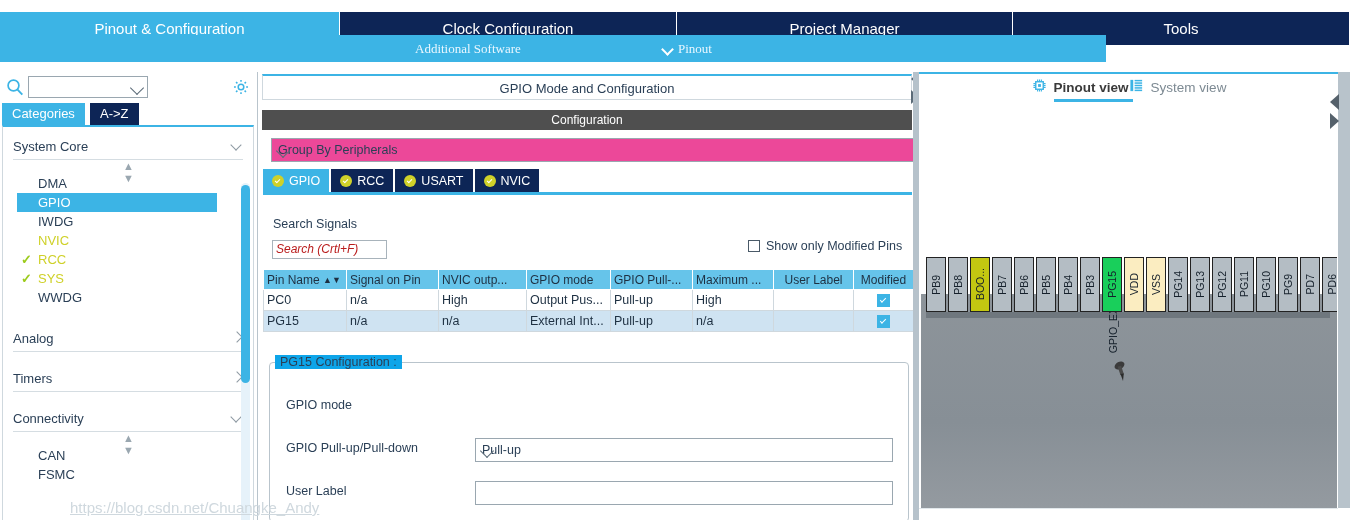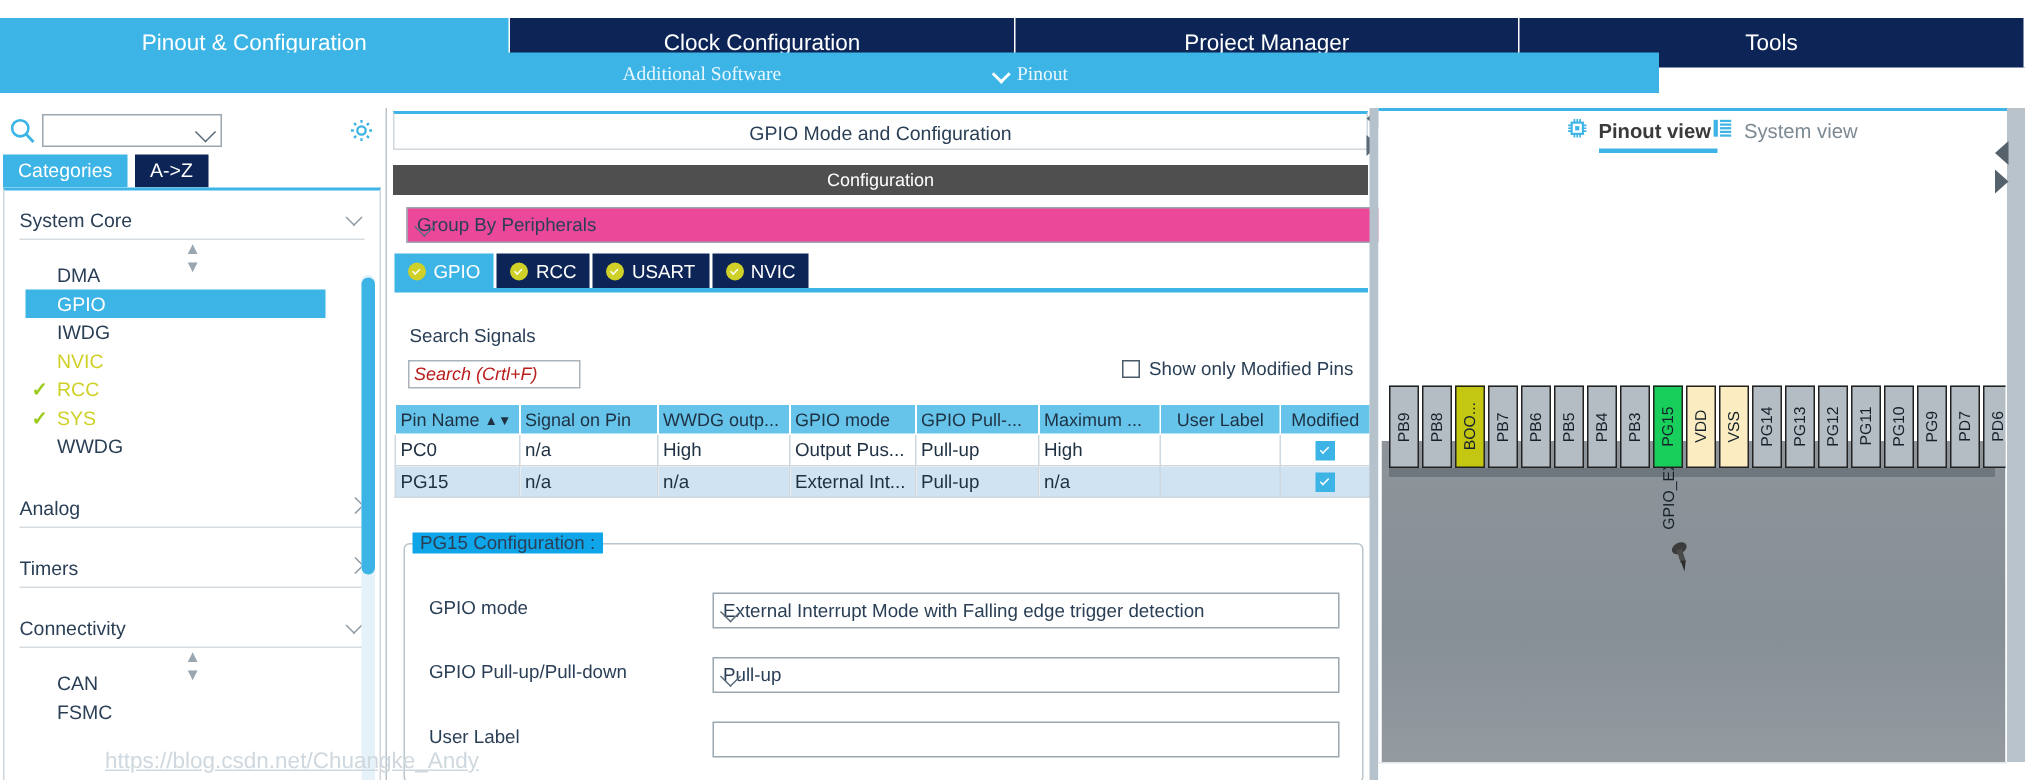--- a/index.html
+++ b/index.html
@@ -124,21 +124,21 @@
 
   .c-vsplit{position:absolute;left:655px;top:0;width:4px;height:460px;background:#b6c2cb;}
   .c-arrows{position:absolute;left:650px;top:-2px;width:14px;height:40px;}
   .tri-l{position:absolute;left:2px;top:2px;width:0;height:0;border-top:7px solid transparent;
     border-bottom:7px solid transparent;border-right:8px solid #5b6b78;}
   .tri-r{position:absolute;left:2px;top:20px;width:0;height:0;border-top:7px solid transparent;
     border-bottom:7px solid transparent;border-left:8px solid #5b6b78;}
 
   
   .right{position:absolute;left:919px;top:60px;width:431px;height:460px;background:#ffffff;}
-  .vtabs{position:absolute;left:12px;top:0;width:420px;height:30px;display:flex;align-items:center;justify-content:center;}
+  .vtabs{position:absolute;left:0;top:0;width:420px;height:30px;display:flex;align-items:center;justify-content:center;}
   .vtab{display:flex;align-items:center;gap:7px;font-size:13.5px;height:28px;position:relative;}
   .vtab.active{color:#3a3a3a;font-weight:bold;}
   .vtab.inactive{color:#7d8a93;}
   .vtab.active .underline{position:absolute;left:22px;right:-4px;bottom:-1px;height:3px;background:#3cb4e5;}
 
   .chipstage{position:absolute;left:2px;top:30px;width:416px;height:406px;background:#ffffff;overflow:hidden;}
   .chip-bg{position:absolute;left:0;top:192px;width:416px;height:214px;
     background:linear-gradient(180deg,#8d949a 0%,#878f96 60%,#949aa0 100%);}
   .pinrow{position:absolute;left:5px;top:155px;height:55px;display:flex;gap:2px;}
   .pin{position:relative;width:20px;height:55px;background:#b4bdc4;border:1.3px solid #222222;
@@ -324,21 +324,21 @@
           <col style="width:80px">
           <col style="width:60px">
       </colgroup>
       <thead>
         <tr>
           <th>
             <span>Pin Name</span>
             <span class="sorticon">▲▼</span>
           </th>
           <th>Signal on Pin</th>
-          <th>WWDG outp...</th>
+          <th>NVIC outp...</th>
           <th>GPIO mode</th>
           <th>GPIO Pull-...</th>
           <th>Maximum ...</th>
           <th style="text-align:center">User Label</th>
           <th style="text-align:center">Modified</th>
         </tr>
       </thead>
       <tbody>
         <tr>
           <td>PC0</td>
@@ -363,24 +363,20 @@
           <td class="ctr">
             <span class="tck"></span>
           </td>
         </tr>
       </tbody>
     </table>
 
     <div class="gbox">
       <div class="frow" style="top:32px;">
         <span class="flab">GPIO mode</span>
-        <div class="fctl">
-          <span>External Interrupt Mode with Falling edge trigger detection</span>
-          <span class="arr"></span>
-        </div>
       </div>
       <div class="frow" style="top:75px;">
         <span class="flab">GPIO Pull-up/Pull-down</span>
         <div class="fctl">
           <span>Pull-up</span>
           <span class="arr"></span>
         </div>
       </div>
       <div class="frow" style="top:118px;">
         <span class="flab">User Label</span>

